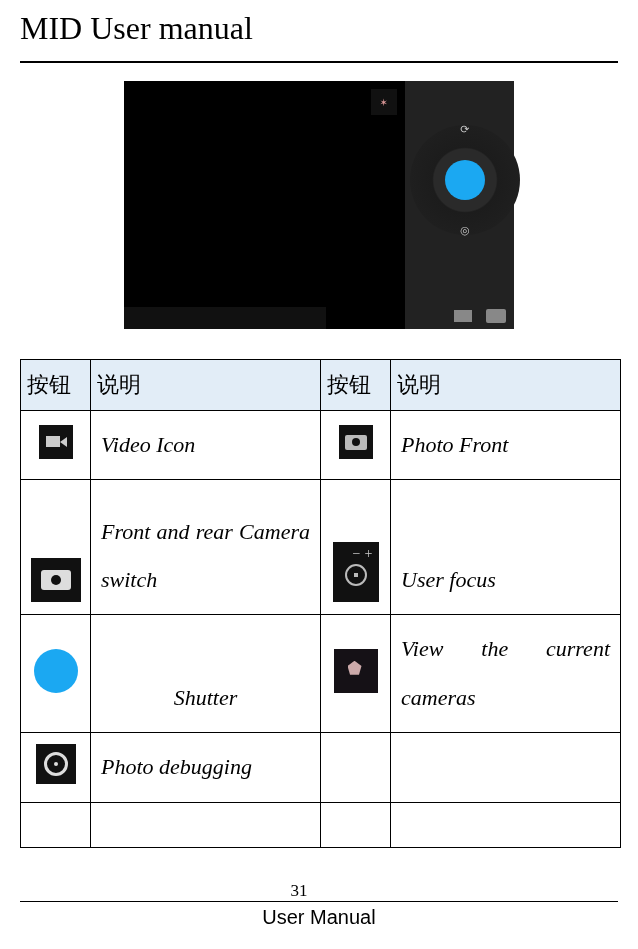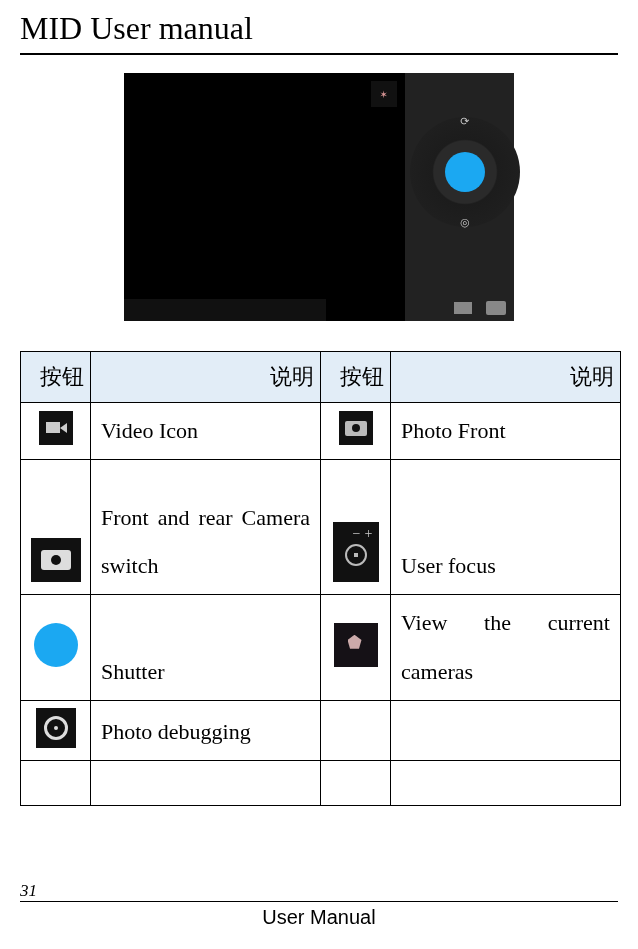--- a/index.html
+++ b/index.html
@@ -7,21 +7,21 @@
       width: 638px;
       height: 949px;
       font-family: "Times New Roman", serif;
       background: #fff;
       position: relative;
       padding: 0 20px;
     }
     .page-title {
       font-size: 32px;
       font-weight: normal;
-      padding: 10px 0 6px 0;
+      padding: 10px 0 14px 0;
     }
     .hr-line {
       border: none;
       border-top: 2px solid #000;
       margin-bottom: 18px;
     }
     
     .screenshot-wrap {
       display: flex;
       justify-content: center;
@@ -119,38 +119,39 @@
     table.icon-table th, table.icon-table td {
       border: 1px solid #000;
       font-size: 22px;
       vertical-align: middle;
     }
     table.icon-table th {
       background: #e2edf7;
       font-weight: normal;
       font-family: "SimSun","宋体",serif;
       padding: 10px 6px;
-      text-align: right;
+      text-align: left;
     }
     table.icon-table td.desc {
-      padding: 4px 10px;
+      padding: 10px 10px;
       line-height: 2.2;
       text-align: left;
+      font-style: italic;
     }
     table.icon-table td.desc.justify {
       text-align: justify;
       text-align-last: justify;
     }
     table.icon-table td.iconcell {
       text-align: center;
       padding: 6px 4px;
     }
     table.icon-table tr.h-row1 td { height: 53px; }
     table.icon-table tr.h-row2 td { height: 135px; }
-    table.icon-table tr.h-row3 td { height: 105px; }
+    table.icon-table tr.h-row3 td { height: 105px; text-align: center; }
     table.icon-table tr.h-row4 td { height: 60px; margin-left: 24px; }
     table.icon-table tr.h-row5 td { height: 45px; }
     .cell-valign-bottom { vertical-align: bottom !important; }
     
     .ico {
       display: inline-flex;
       align-items: center;
       justify-content: center;
     }
     .ico-video-dark {
@@ -228,24 +229,23 @@
       bottom: 20px;
       left: 20px;
       right: 20px;
     }
     .footer-line {
       border: none;
       border-top: 1.5px solid #000;
       margin-bottom: 4px;
     }
     .footer-num {
-      text-align: left;
+      text-align: center;
       font-size: 17px;
       padding-right: 40px;
-      font-style: italic;
     }
     .footer-label {
       text-align: center;
       font-size: 20px;
       font-family: Arial, sans-serif;
     }
   </style>
 </head>
 <body>
 

